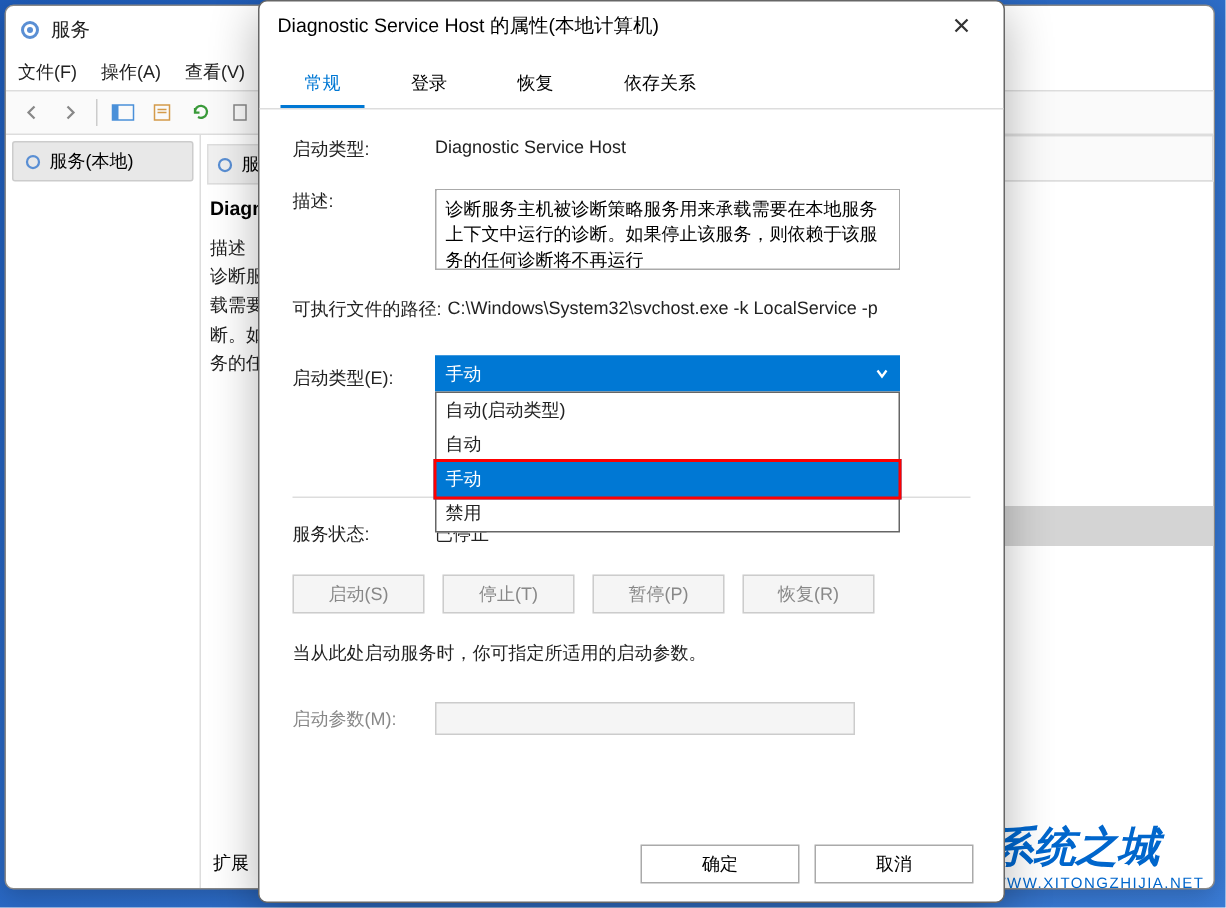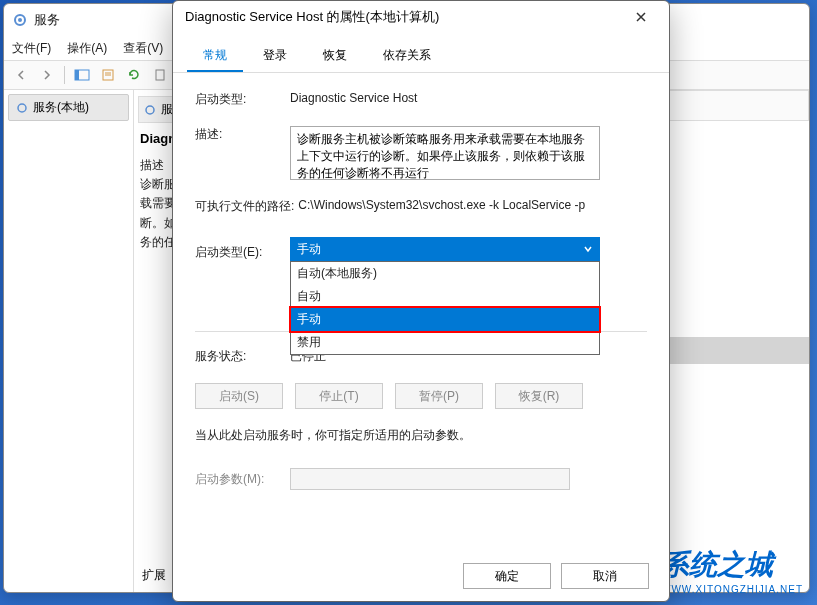--- a/index.html
+++ b/index.html
@@ -35,39 +35,39 @@
     .svc-table tr.sel { background: #d4d4d4; }
     
     
     .dialog {
       position: absolute; top: 0; left: 172px; width: 498px; height: 602px;
       background: #fff; border: 1px solid #666; border-radius: 6px;
       box-shadow: 0 8px 32px rgba(0,0,0,0.3); z-index: 10;
     }
     .dlg-title { height: 32px; display: flex; align-items: center; justify-content: space-between; padding: 0 12px; font-size: 13px; gap: 20px; }
     .dlg-close { width: 32px; height: 24px; display: flex; align-items: center; justify-content: center; font-size: 14px; cursor: pointer; }
-    .dlg-tabs { display: flex; padding: 8px 14px 0; gap: 4px; border-bottom: 1px solid #ddd; font-size: 12px; }
+    .dlg-tabs { display: flex; padding: 8px 14px 0; gap: 15px; border-bottom: 1px solid #ddd; font-size: 12px; }
     .dlg-tab { padding: 6px 16px; cursor: pointer; border-bottom: 2px solid transparent; }
     .dlg-tab.active { border-bottom: 2px solid #0078d4; color: #0078d4; }
     .dlg-body { padding: 18px 22px; font-size: 12px; color: #222; }
     .dlg-row { display: flex; margin-bottom: 18px; align-items: flex-start; }
     .dlg-label { width: 95px; flex-shrink: 0; }
     .dlg-value { flex: 1; }
     .dlg-textarea { width: 310px; height: 54px; border: 1px solid #aaa; padding: 4px 6px; font-size: 12px; resize: none; overflow-y: scroll; font-family: inherit; }
     .dlg-select-wrap { position: relative; width: 310px; }
     .dlg-select { width: 310px; height: 24px; border: 1px solid #0078d4; background: #0078d4; color: #fff; padding: 2px 6px; font-size: 12px; display: flex; align-items: center; justify-content: space-between; }
     .dlg-dropdown { position: absolute; top: 24px; left: 0; width: 310px; background: #fff; border: 1px solid #666; z-index: 20; }
     .dlg-opt { padding: 3px 6px; font-size: 12px; cursor: pointer; }
     .dlg-opt.hi { background: #0078d4; color: #fff; border: 2px solid red; margin: -2px; position: relative; z-index: 1; }
     .dlg-hr { border: none; border-top: 1px solid #ddd; margin: 8px 0 16px; }
     .dlg-btns { display: flex; gap: 12px; margin-bottom: 18px; }
     .dlg-btn { width: 88px; height: 26px; border: 1px solid #ccc; background: #f5f5f5; color: #888; font-size: 12px; display: flex; align-items: center; justify-content: center; cursor: pointer; }
     .dlg-input { width: 280px; height: 22px; border: 1px solid #ccc; background: #f5f5f5; padding: 2px 6px; }
     .dlg-footer { position: absolute; bottom: 12px; right: 20px; display: flex; gap: 10px; }
-    .dlg-footer-btn { width: 88px; height: 26px; border: 1px solid #aaa; background: #fff; font-size: 12px; display: flex; align-items: center; justify-content: center; cursor: pointer; }
+    .dlg-footer-btn { width: 106px; height: 26px; border: 1px solid #aaa; background: #fff; font-size: 12px; display: flex; align-items: center; justify-content: center; cursor: pointer; }
     
     .logo { position: absolute; bottom: 10px; right: 14px; display: flex; align-items: center; gap: 6px; z-index: 5; }
     .logo-text { font-size: 28px; font-weight: bold; color: #0066cc; font-style: italic; }
     .logo-sub { font-size: 10px; color: #0066cc; letter-spacing: 1px; display: block; }
     .logo-icon { width: 38px; height: 38px; }
   </style>
 </head>
 <body>
 
 <div class="main-window">
@@ -270,21 +270,21 @@
     <div class="dlg-row" style="align-items:flex-end">
       <div class="dlg-label">启动类型(E):</div>
       <div class="dlg-select-wrap">
         <div class="dlg-select">
           <span>手动</span>
           <svg width="10" height="10" viewBox="0 0 10 10">
               <path d="M2 3 L5 7 L8 3" stroke="#fff" stroke-width="1.5" fill="none"></path>
             </svg>
         </div>
         <div class="dlg-dropdown">
-          <div class="dlg-opt">自动(本地服务)</div>
+          <div class="dlg-opt">自动(启动类型)</div>
           <div class="dlg-opt">自动</div>
           <div class="dlg-opt hi">手动</div>
           <div class="dlg-opt">禁用</div>
         </div>
       </div>
     </div>
     <hr class="dlg-hr" style="margin-top:70px">
     <div class="dlg-row">
       <div class="dlg-label">服务状态:</div>
       <div class="dlg-value">已停止</div>

